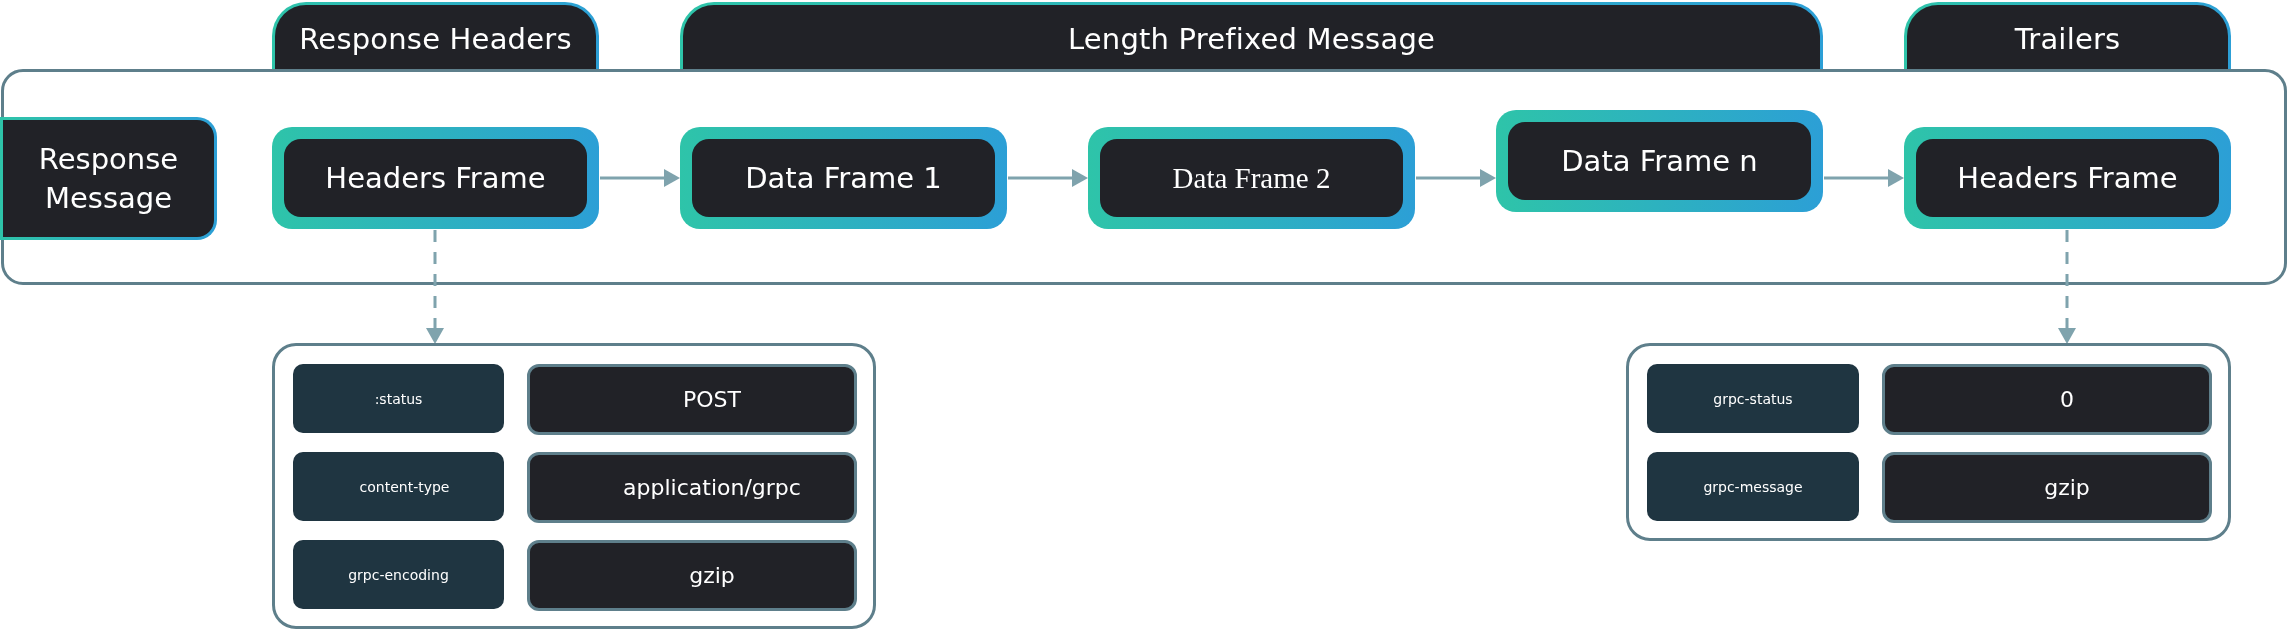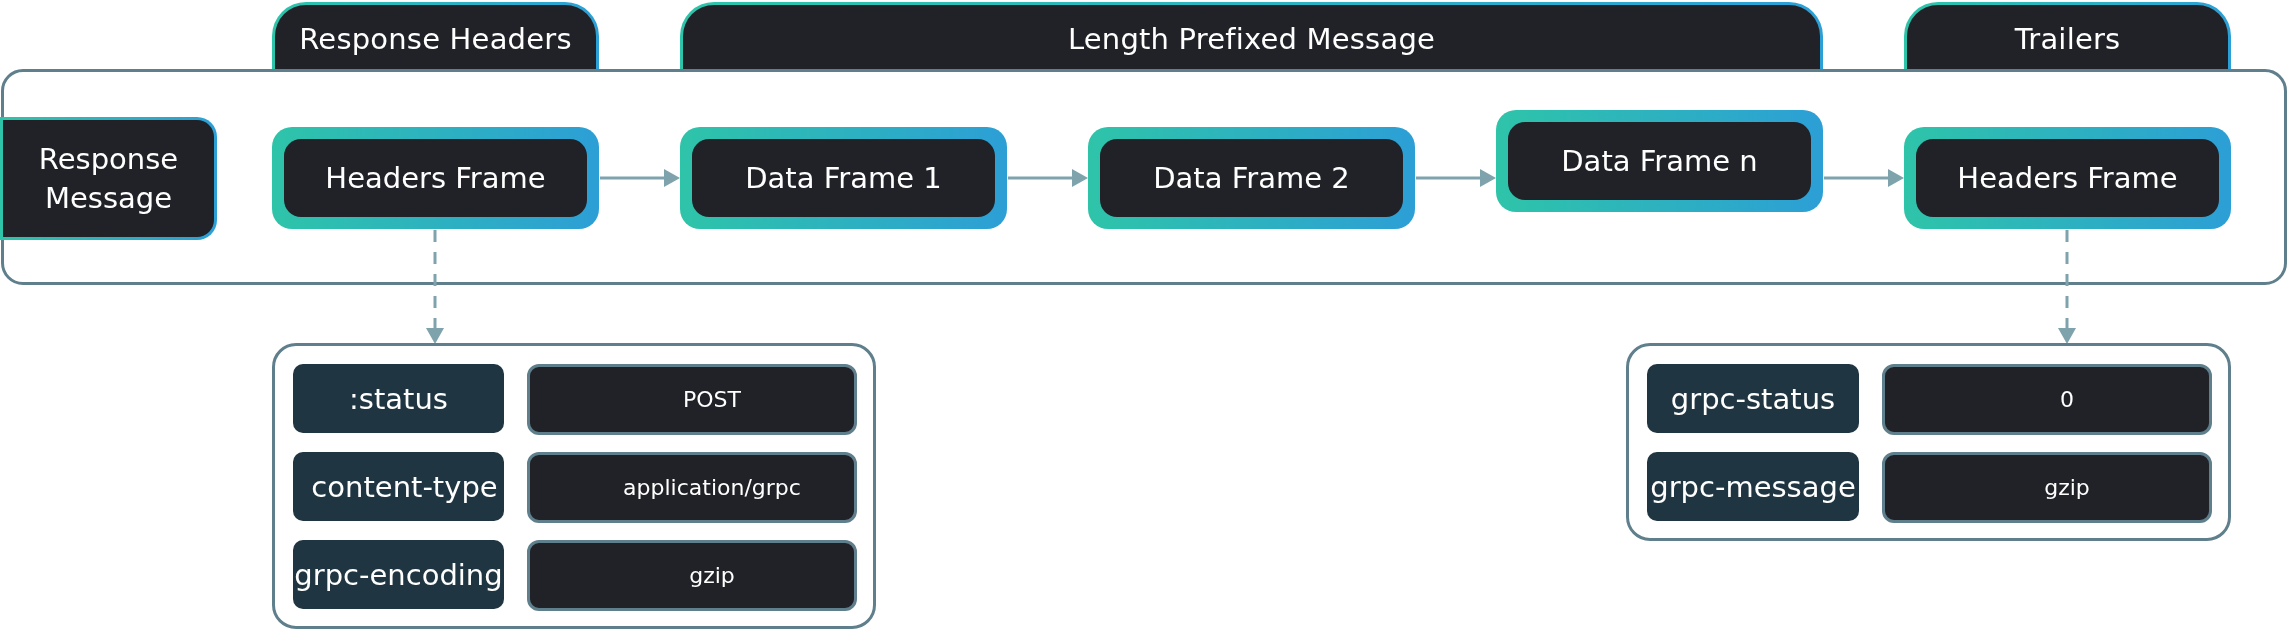--- a/index.html
+++ b/index.html
@@ -7,21 +7,21 @@
          font-family:"DejaVu Sans", sans-serif; color:#ffffff; }
   .abs { position:absolute; box-sizing:border-box; }
   .grad { background:linear-gradient(90deg,#2ec4a9,#2c9fd6); padding:12px; }
   .inner { width:100%; height:100%; background:#212227; display:flex; align-items:center; justify-content:center; text-align:center; box-sizing:border-box; }
   .tab { border-radius:34px 34px 0 0; padding:3px 3px 0 3px; }
   .tab .inner { border-radius:31px 31px 0 0; font-size:29px; padding-top:0; letter-spacing:0.2px; }
   .frame { border-radius:20px; }
   .frame .inner { border-radius:17px; font-size:29px; }
   .main { border:3px solid #5e7f8b; border-radius:22px; background:transparent; }
   .detail { border:3px solid #5e7f8b; border-radius:24px; background:#ffffff; }
-  .key { background:#1f3541; border-radius:10px; display:flex; align-items:center; justify-content:center; font-size:29px; }
+  .key { background:#1f3541; border-radius:10px; display:flex; align-items:center; justify-content:center; font-size:14px; }
   .val { background:#212227; border:3px solid #5e7f8b; border-radius:12px; display:flex; align-items:center; justify-content:center; font-size:22px;padding-left:40px; }
   svg.overlay { position:absolute; left:0; top:0; }
 </style>
 </head>
 <body>
 
 <div class="abs tab grad" style="left:272px;top:2px;width:327px;height:70px;">
   <div class="inner">Response Headers</div>
 </div>
 <div class="abs tab grad" style="left:680px;top:2px;width:1143px;height:70px;">
@@ -37,21 +37,21 @@
   <div class="inner" style="border-radius:0 17px 17px 0;font-size:29px;white-space:pre-line;line-height:39px;">Response
 Message</div>
 </div>
 
 <div class="abs frame grad" style="left:272px;top:127px;width:327px;height:102px;">
   <div class="inner">Headers Frame</div>
 </div>
 <div class="abs frame grad" style="left:680px;top:127px;width:327px;height:102px;">
   <div class="inner">Data Frame 1</div>
 </div>
-<div class="abs frame grad" style="left:1088px;top:127px;width:327px;height:102px;">
+<div class="abs frame grad" style="left:1088px;top:127px;width:327px;height:102px;font-family:Liberation Serif, serif;">
   <div class="inner">Data Frame 2</div>
 </div>
 <div class="abs frame grad" style="left:1496px;top:110px;width:327px;height:102px;">
   <div class="inner">Data Frame n</div>
 </div>
 <div class="abs frame grad" style="left:1904px;top:127px;width:327px;height:102px;">
   <div class="inner">Headers Frame</div>
 </div>
 
 <svg class="overlay" width="2289" height="631">

